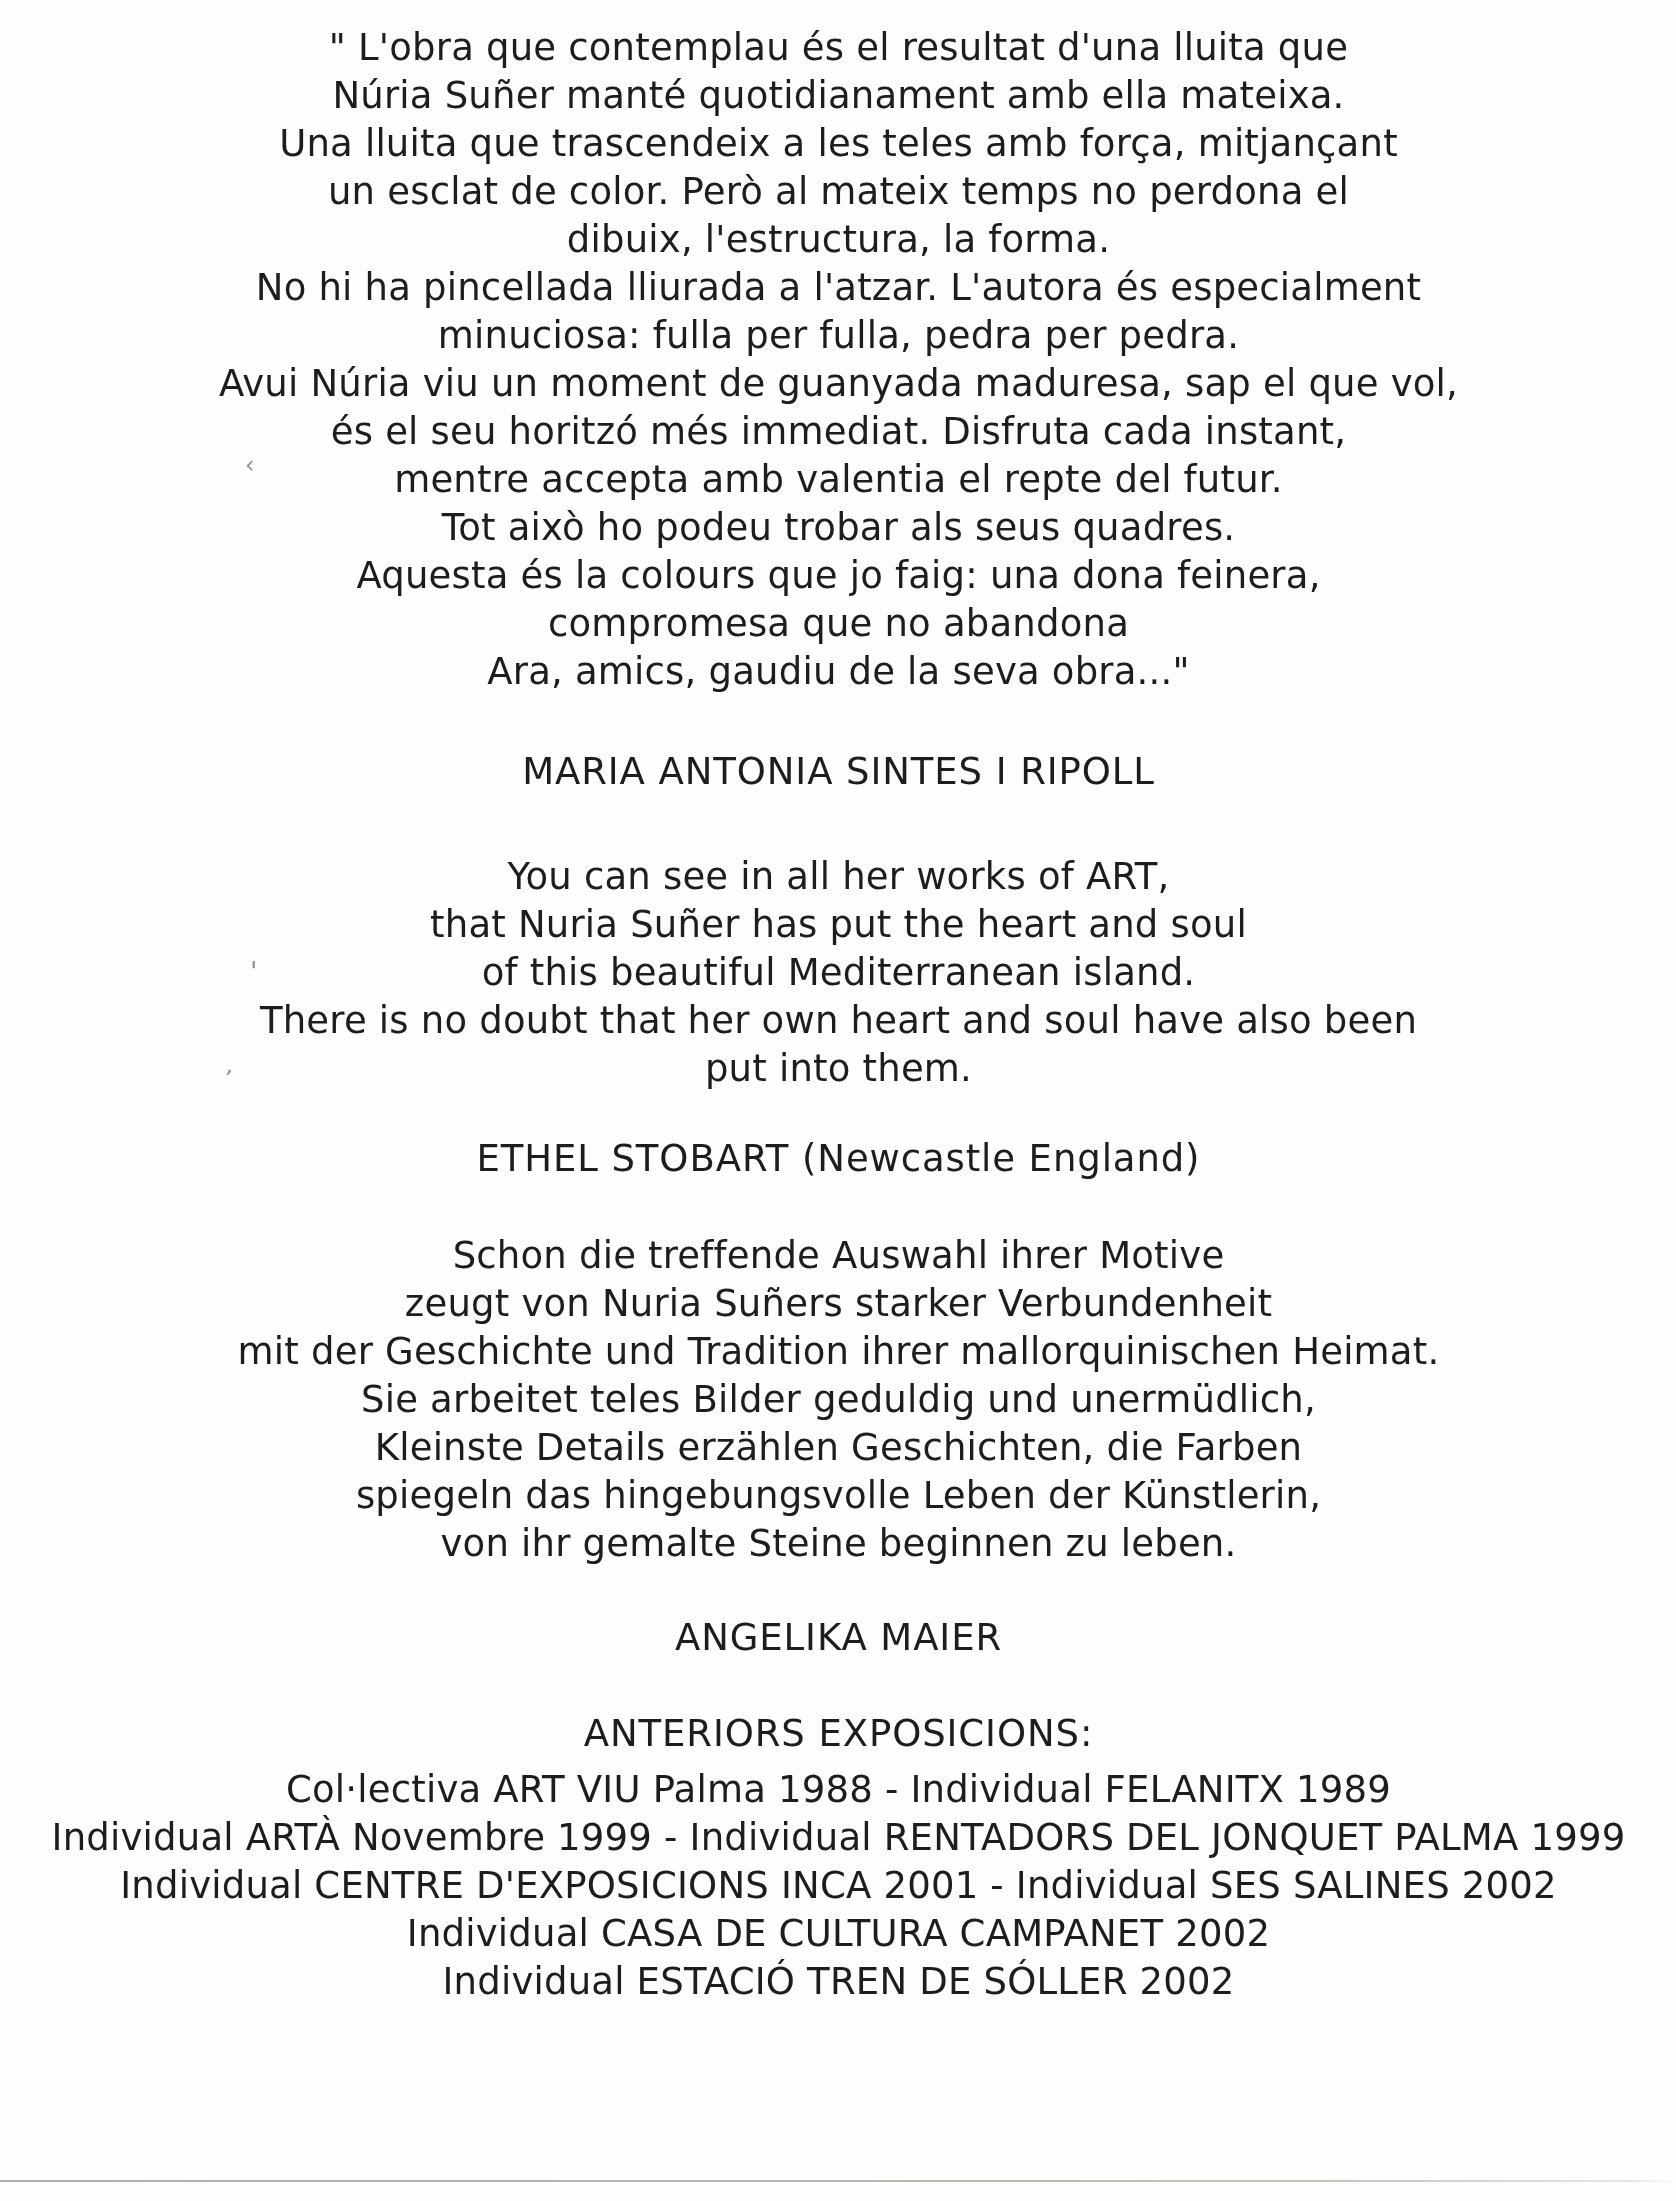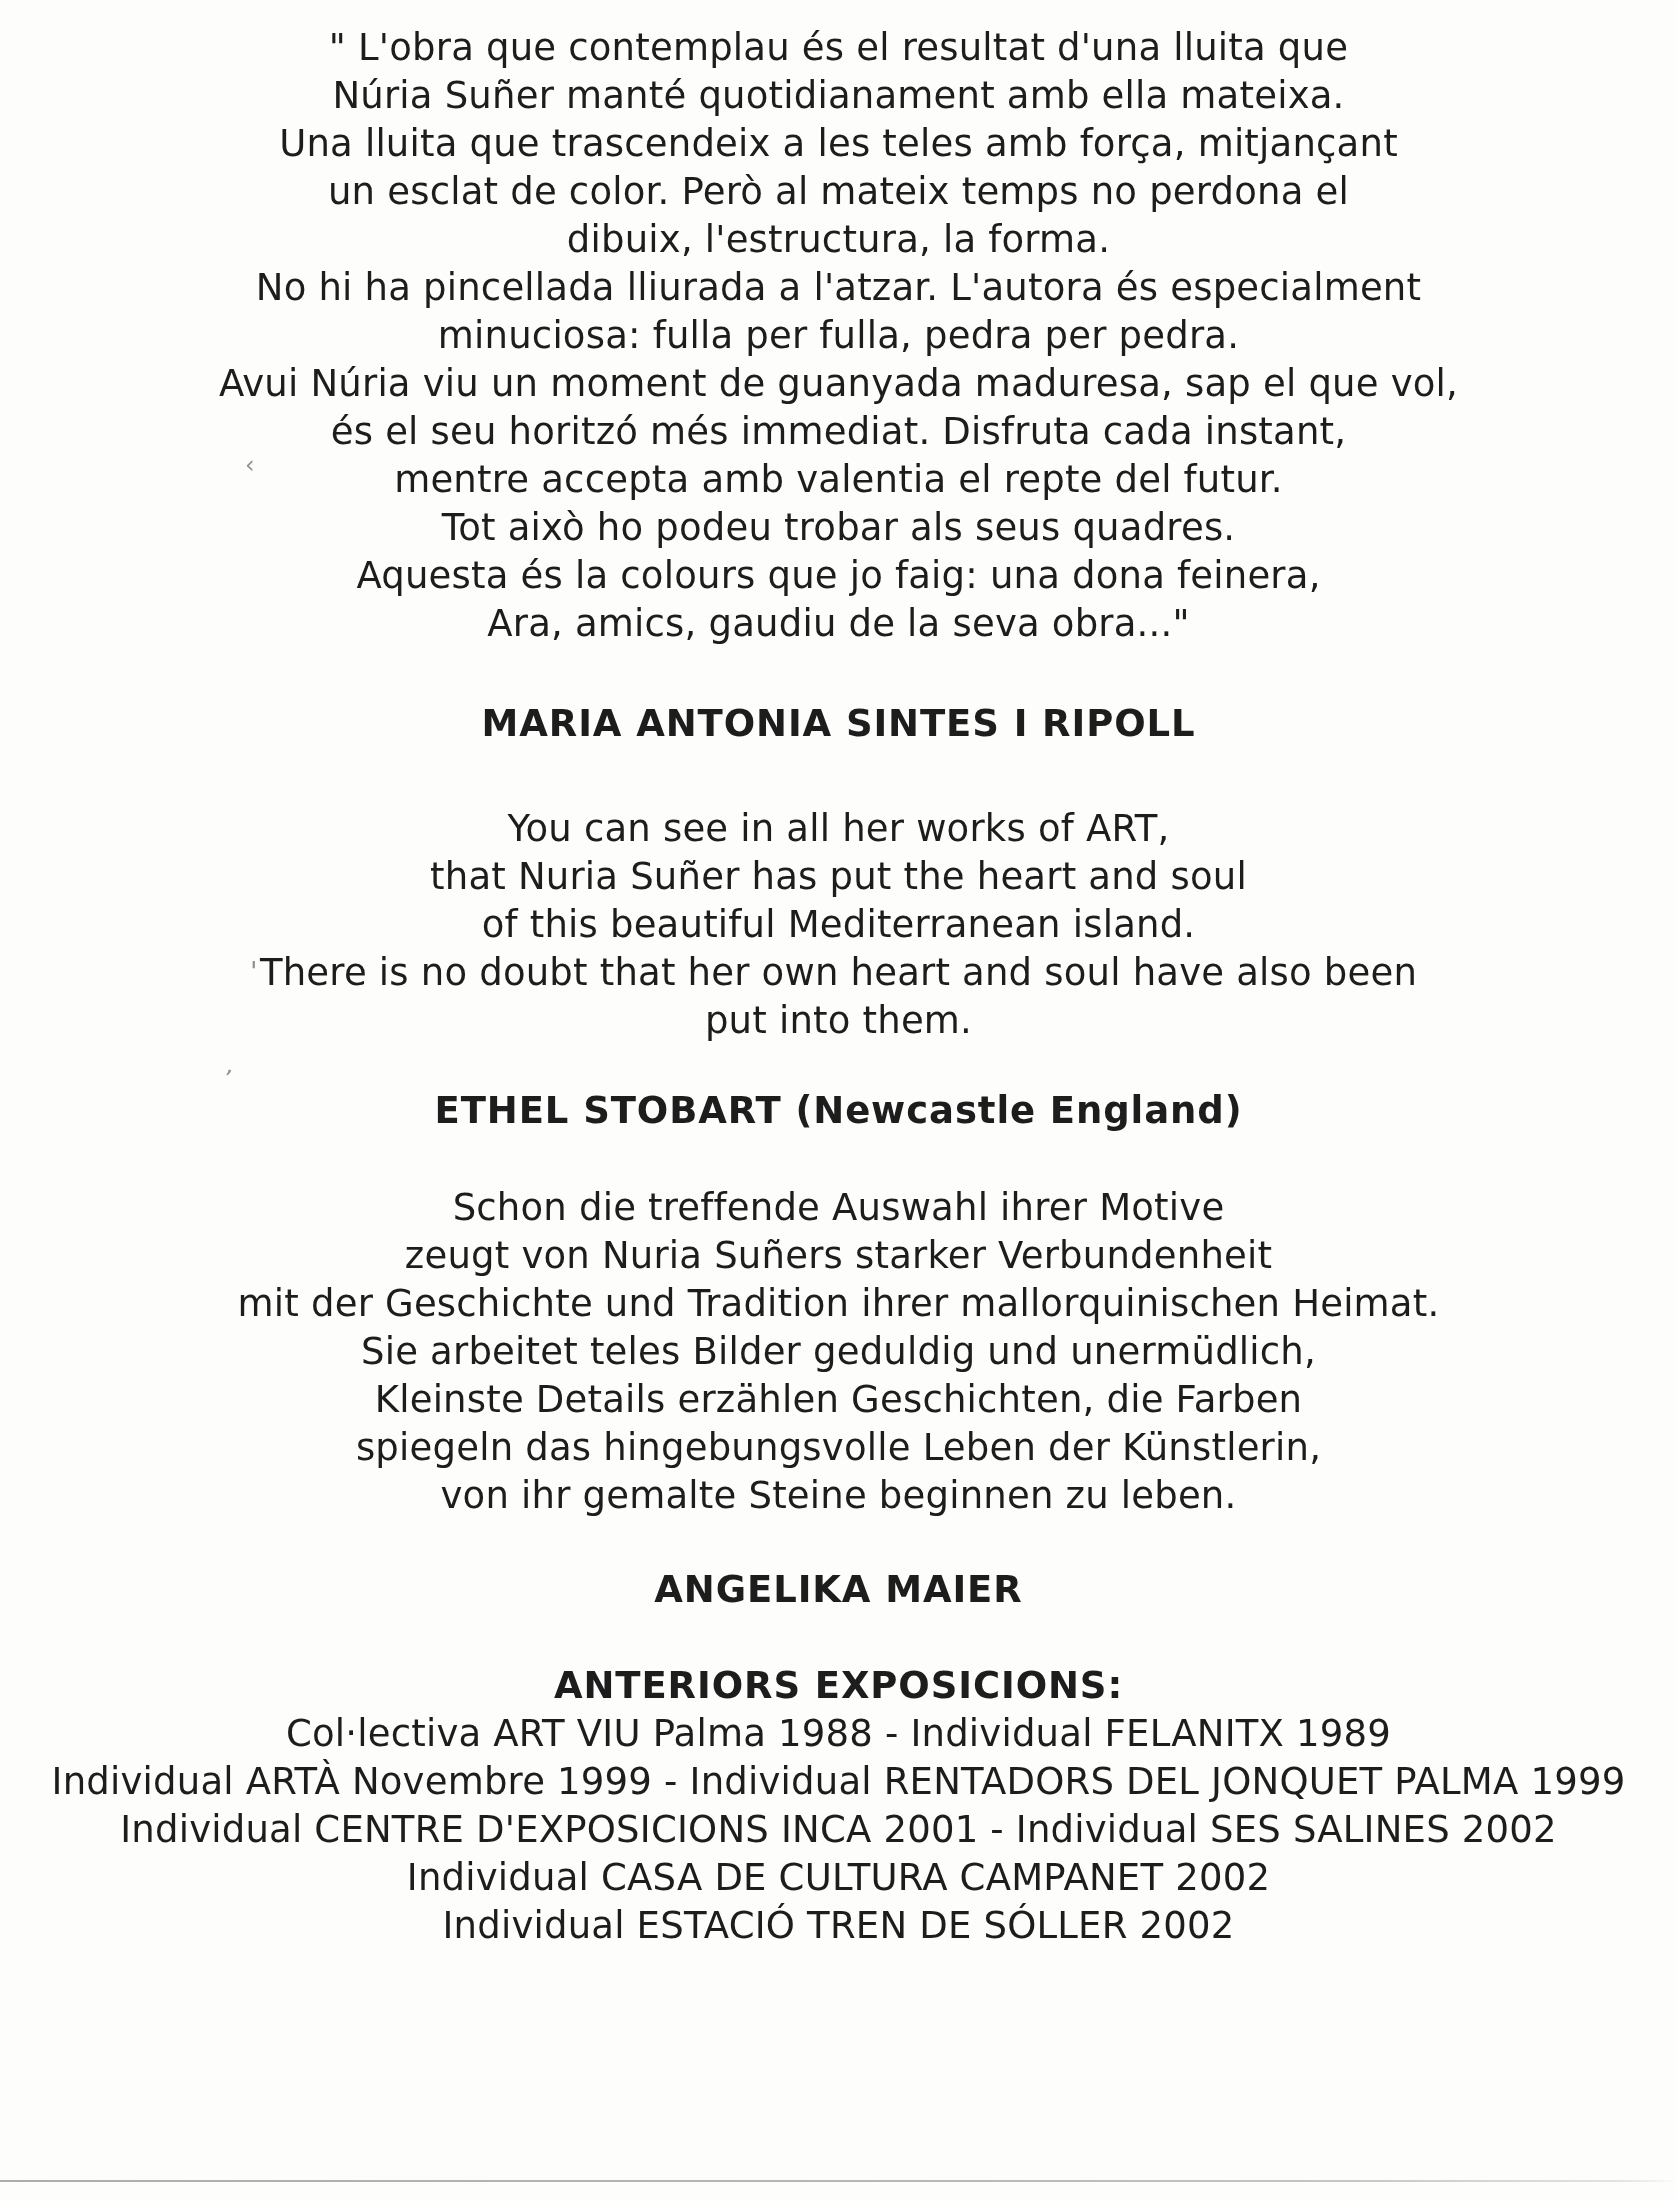--- a/index.html
+++ b/index.html
@@ -22,24 +22,24 @@
     text-align: center;
   }
   .line {
     margin: 0;
     font-size: 37px;
     line-height: 48px;
     white-space: nowrap;
     letter-spacing: 0.2px;
   }
   .heading {
-    margin: 0;
+    margin: 8px;
     font-size: 37px;
     line-height: 48px;
-    font-weight: bold;
+    font-weight: normal;
     letter-spacing: 0.9px;
     white-space: nowrap;
   }
   .h-maria    { margin-top: 52px; }
   .b-english  { margin-top: 57px; }
   .h-ethel    { margin-top: 42px; }
   .b-german   { margin-top: 49px; }
   .h-angelika { margin-top: 46px; }
   .h-expos    { margin-top: 48px; }
   .artifact {
@@ -74,20 +74,21 @@
       <p class="line">Una lluita que trascendeix a les teles amb força, mitjançant</p>
       <p class="line">un esclat de color. Però al mateix temps no perdona el</p>
       <p class="line">dibuix, l'estructura, la forma.</p>
       <p class="line">No hi ha pincellada lliurada a l'atzar. L'autora és especialment</p>
       <p class="line">minuciosa: fulla per fulla, pedra per pedra.</p>
       <p class="line">Avui Núria viu un moment de guanyada maduresa, sap el que vol,</p>
       <p class="line">és el seu horitzó més immediat. Disfruta cada instant,</p>
       <p class="line">mentre accepta amb  valentia el repte del futur.</p>
       <p class="line">Tot això ho podeu trobar als seus quadres.</p>
       <p class="line">Aquesta és la colours que jo faig: una dona feinera,</p>
+      <p class="line">compromesa que no abandona</p>
       <p class="line">Ara, amics, gaudiu de la seva obra..."</p>
     </section>
 
     <h2 class="heading h-maria">MARIA ANTONIA SINTES I RIPOLL</h2>
 
     <section class="b-english">
       <p class="line">You can see in all her works of ART,</p>
       <p class="line">that Nuria Suñer has put the heart and soul</p>
       <p class="line">of this beautiful Mediterranean island.</p>
       <p class="line">There is no doubt that her own heart and soul have also been</p>

